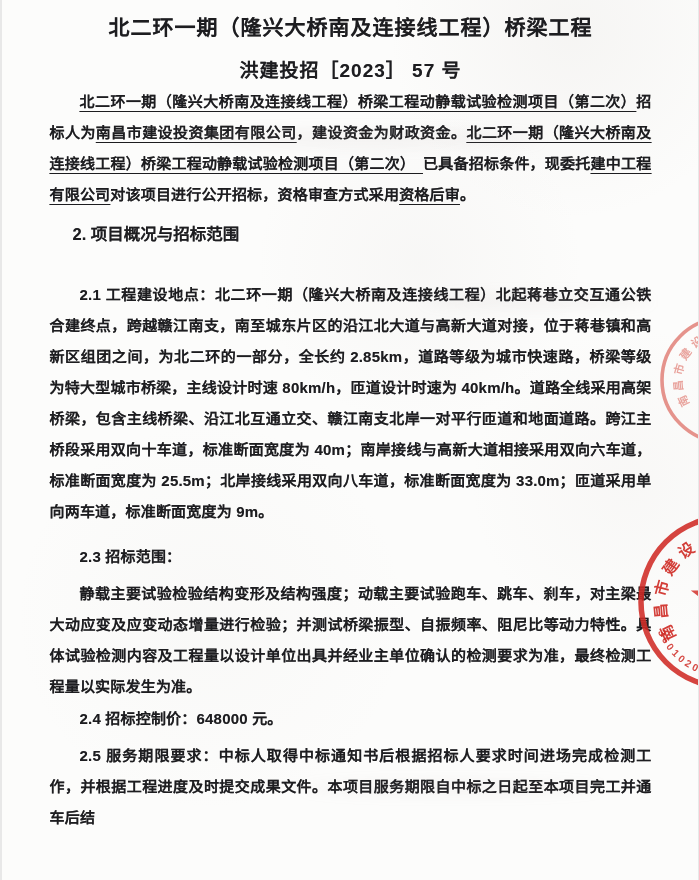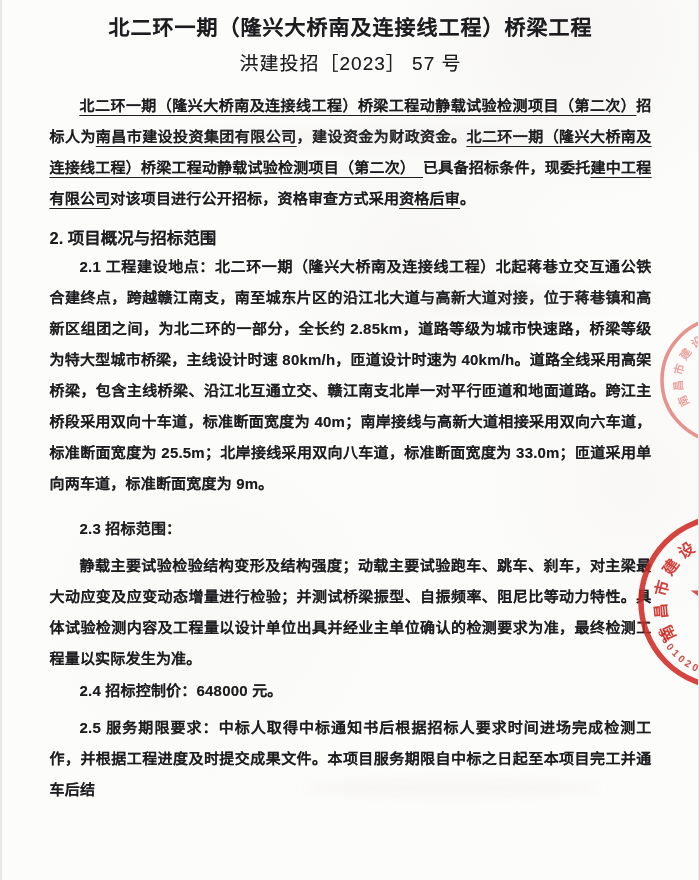--- a/index.html
+++ b/index.html
@@ -25,45 +25,45 @@
     font-size: 21px;
     font-weight: 700;
     text-align: center;
     letter-spacing: 1px;
     line-height: 32px;
     margin: 0;
   }
   .doc-title.t2 { margin-top: 3px; }
   .doc-number {
     font-size: 19px;
-    font-weight: 400;
+    font-weight: 700;
     text-align: center;
     letter-spacing: 1px;
     line-height: 30px;
-    margin-top: 5px;
+    margin-top: 12px;
   }
   .sec-heading {
     font-size: 16.5px;
     font-weight: 700;
     line-height: 26px;
     margin: 0;
   }
   .sec-heading.s1 { margin-top: 13px; }
-  .sec-heading.s2 { margin-top: 11px; }
+  .sec-heading.s2 { margin-top: 11px; margin-left: 23px; }
   .body-para {
     font-size: 15px;
     font-weight: 600;
     line-height: 31px;
     text-align: justify;
     text-indent: 2em;
     letter-spacing: 0.2px;
     margin: 0;
   }
-  .m-para1 { margin-top: 11px; }
-  .m-p21 { margin-top: 0; }
+  .m-para1 { }
+  .m-p21 { margin-top: 32px; }
   .m-p22 { margin-top: 6px; }
   .m-p23l { margin-top: 14px; }
   .m-p23b { margin-top: 6px; }
   .m-p24 { margin-top: 1px; }
   .m-p25 { margin-top: 6px; }
   .u {
     text-decoration: underline;
     text-underline-offset: 4px;
     text-decoration-thickness: 1.2px;
   }

